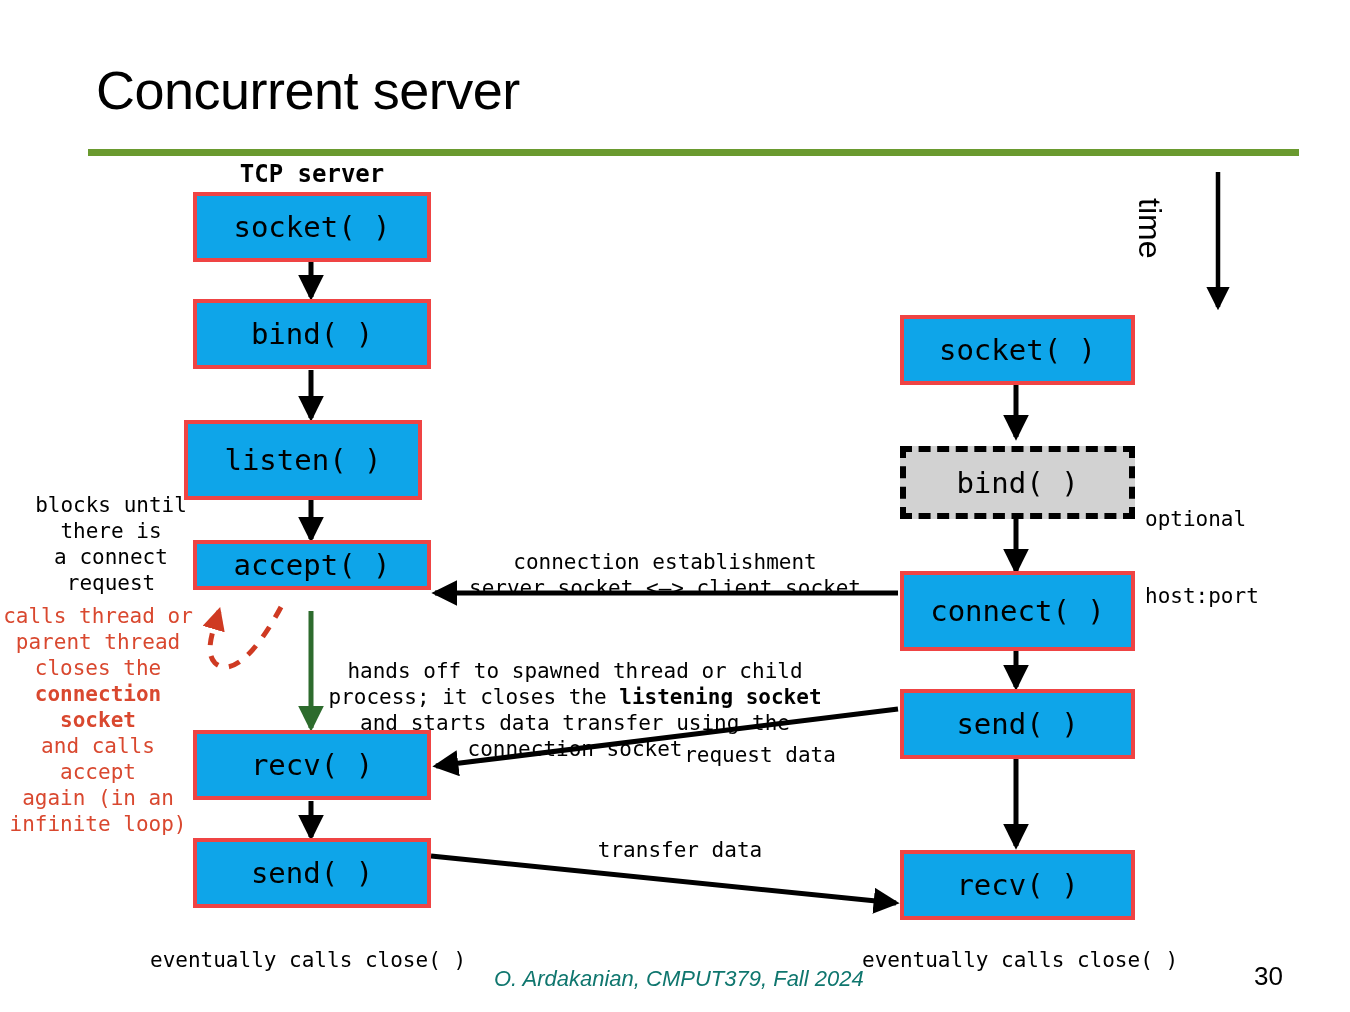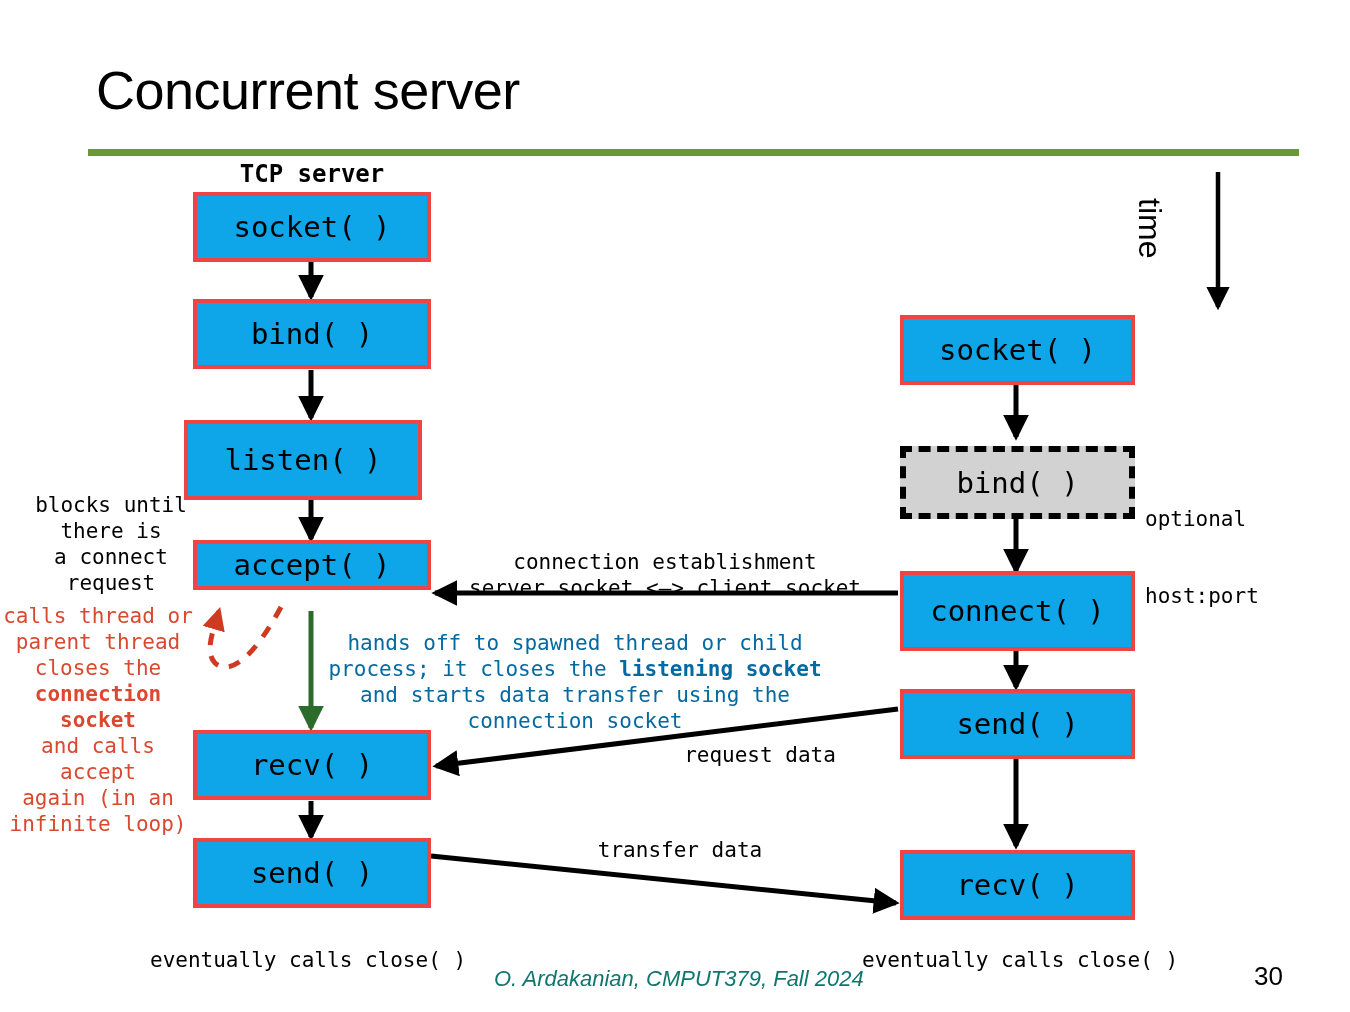--- a/index.html
+++ b/index.html
@@ -87,21 +87,21 @@
   .anno {
     position: absolute;
     font-family: "DejaVu Sans Mono", "Liberation Mono", monospace;
     font-size: 21px;
     line-height: 26px;
     color: #000000;
     white-space: pre-line;
     text-align: center;
   }
   .anno.red   { color: #d9482f; }
-  .anno.green { color: #0369a1; }
+  .anno.green { color: #000000; margin-top: 28px; }
   .anno b { font-weight: bold; }
 
   
   #time-label {
     position: absolute;
     left: 1168px;
     top: 198px;
     font-family: "Liberation Sans", sans-serif;
     font-size: 32px;
     color: #000000;

